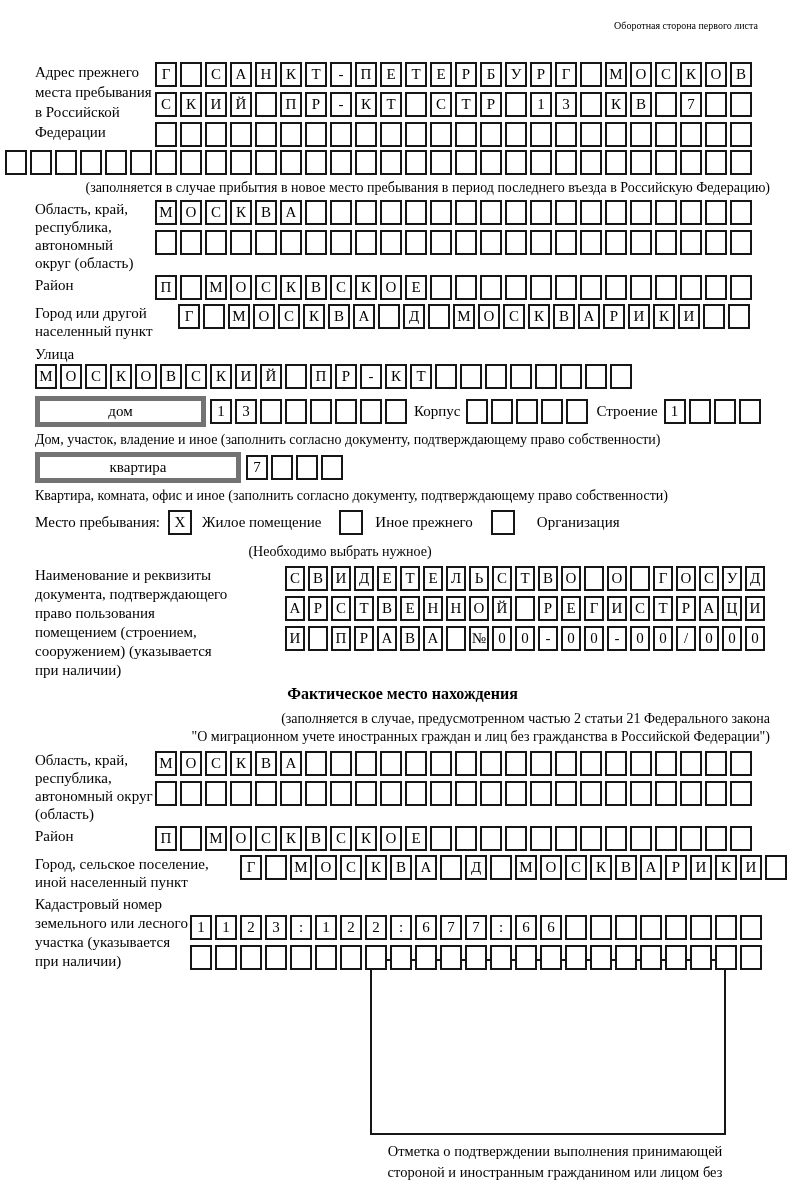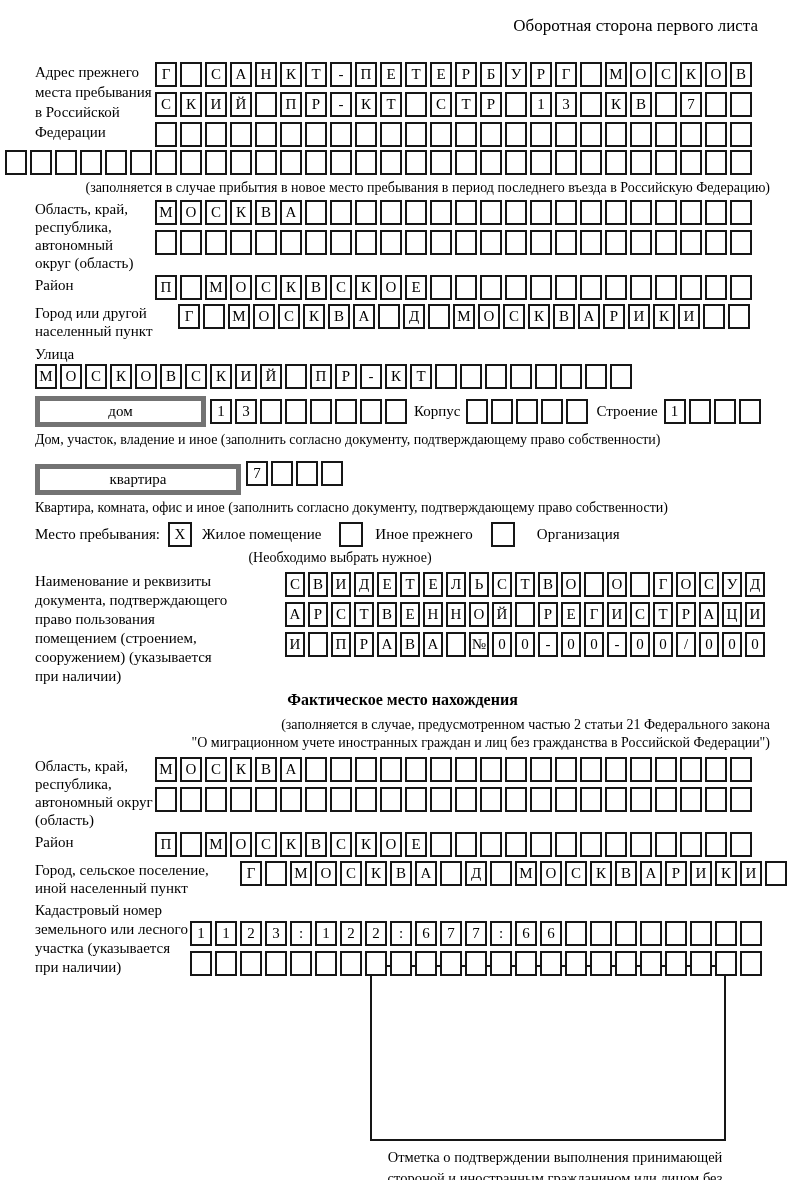--- a/index.html
+++ b/index.html
@@ -1,19 +1,19 @@
 <!DOCTYPE html>
 <html><head>
 <meta charset="utf-8">
 <style>
   html,body{margin:0;padding:0;background:#fff;}
   .page{position:relative;width:800px;height:1180px;box-sizing:border-box;
         padding:16px 30px 0 35px;background:#fff;color:#000;
         font-family:"Liberation Serif","DejaVu Serif",serif;overflow:hidden;}
-  .hdr{text-align:right;font-size:17px;line-height:20px;margin-right:12px;}
+  .hdr{text-align:right;font-size:10px;line-height:20px;margin-right:12px;}
   .grp{display:flex;align-items:flex-start;}
   .flabel{width:120px;flex-shrink:0;font-size:15px;line-height:20px;white-space:pre;}
   .flabel.w250{width:250px;line-height:19px;}
   .flabel.w155{width:155px;line-height:19px;}
   .flabel.w190{width:190px;line-height:18px;}
   .flabel.lh18{line-height:18px;}
   .rows{display:flex;flex-direction:column;row-gap:5px;}
   .boxes{display:flex;column-gap:3px;}
   .cb{display:inline-block;box-sizing:content-box;width:18px;height:21px;border:2px solid #161616;
       text-align:center;font-size:15px;line-height:21px;background:#fff;flex-shrink:0;}
@@ -331,40 +331,40 @@
     <div class="boxes">
         <span class="cb">1</span>
         <span class="cb"></span>
         <span class="cb"></span>
         <span class="cb"></span>
       </div>
   </div>
   <div class="note" style="margin-top:4px;">Дом, участок, владение и иное (заполнить согласно документу, подтверждающему право собственности)</div>
 
   <div class="grp" style="margin-top:3px;align-items:center;">
-    <div class="widebox" style="width:196px;margin-top:12px;">квартира</div>
+    <div class="widebox" style="width:196px;">квартира</div>
     <div class="boxes" style="margin-left:5px;">
         <span class="cb">7</span>
         <span class="cb"></span>
         <span class="cb"></span>
         <span class="cb"></span>
       </div>
   </div>
   <div class="note" style="margin-top:4px;">Квартира, комната, офис и иное (заполнить согласно документу, подтверждающему право собственности)</div>
 
   <div class="stayrow" style="margin-top:5px;">
     <span>Место пребывания:</span>
     <span class="cb" style="width:20px;margin-left:8px;">X</span>
     <span style="margin-left:10px;">Жилое помещение</span>
     <span class="cb" style="width:20px;margin-left:18px;"></span>
     <span style="margin-left:12px;">Иное прежнего</span>
     <span class="cb" style="width:20px;margin-left:18px;"></span>
     <span style="margin-left:22px;">Организация</span>
   </div>
-  <div class="note" style="margin-top:2px;margin-left:180px;width:250px;text-align:center;">(Необходимо выбрать нужное)</div>
+  <div class="note" style="margin-top:8px;margin-left:180px;width:250px;text-align:center;">(Необходимо выбрать нужное)</div>
 
   <div class="grp" style="margin-top:5px;">
     <div class="flabel w250">Наименование и реквизиты
 документа, подтверждающего
 право пользования
 помещением (строением,
 сооружением) (указывается
 при наличии)</div>
     <div class="rows">
       <div class="boxes small">

